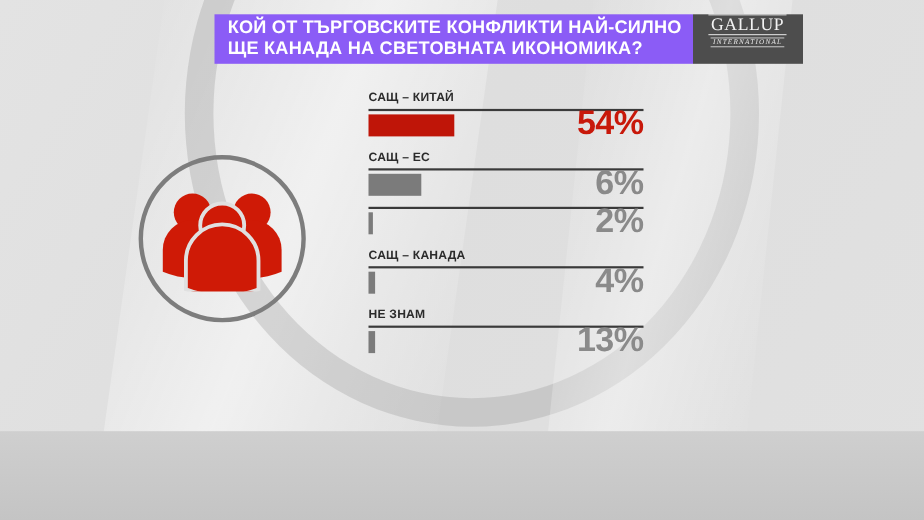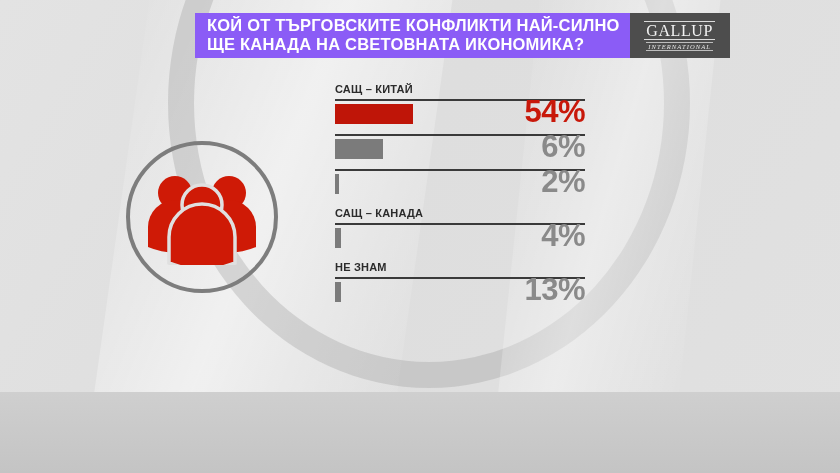--- a/index.html
+++ b/index.html
@@ -27,21 +27,21 @@
     background:linear-gradient(100deg,rgba(255,255,255,0) 0%,rgba(255,255,255,.40) 50%,rgba(255,255,255,0) 100%);
     transform:rotate(6deg);}
 
   
   .titlebar{position:absolute;left:195px;top:13px;height:45px;display:flex;align-items:stretch;}
   .title-red{background:#8b5cf6;display:flex;flex-direction:column;justify-content:center;
     padding:3px 10px 4px 12px;}
   .title-line{color:#ffffff;font-weight:bold;font-size:16.5px;line-height:19px;
     letter-spacing:.2px;white-space:nowrap;}
   .logo-box{background:#4d4d4d;width:92px;display:flex;flex-direction:column;
-    align-items:center;justify-content:center;padding:0 4px;}
+    align-items:center;padding:0 4px;}
   .logo-word{color:#f2f2f2;font-family:"Liberation Serif", serif;font-size:16px;
     letter-spacing:.6px;line-height:17px;
     border-top:1px solid #dcdcdc;border-bottom:1px solid #dcdcdc;padding:0 2px;}
   .logo-sub{color:#e8e8e8;font-family:"Liberation Serif", serif;font-size:6.5px;
     letter-spacing:1.1px;font-style:italic;margin-top:2px;
     border-top:1px solid #bdbdbd;border-bottom:1px solid #bdbdbd;padding:0 2px;}
 
   
   .icon-circle{position:absolute;left:126px;top:141px;width:152px;height:152px;
     border-radius:50%;border:4px solid #7d7d7d;box-sizing:border-box;}
@@ -103,20 +103,21 @@
     <div class="row">
       <div class="row-label">САЩ – КИТАЙ</div>
       <div class="rule"></div>
       <div class="barline">
         <div class="bar red" style="width:78px"></div>
         <div class="val red">54%</div>
       </div>
     </div>
 
     <div class="row">
+      <div class="row-label">САЩ – ЕС</div>
       <div class="rule"></div>
       <div class="barline">
         <div class="bar gray" style="width:48px"></div>
         <div class="val gray">6%</div>
       </div>
     </div>
 
     <div class="row">
       <div class="rule"></div>
       <div class="barline">

